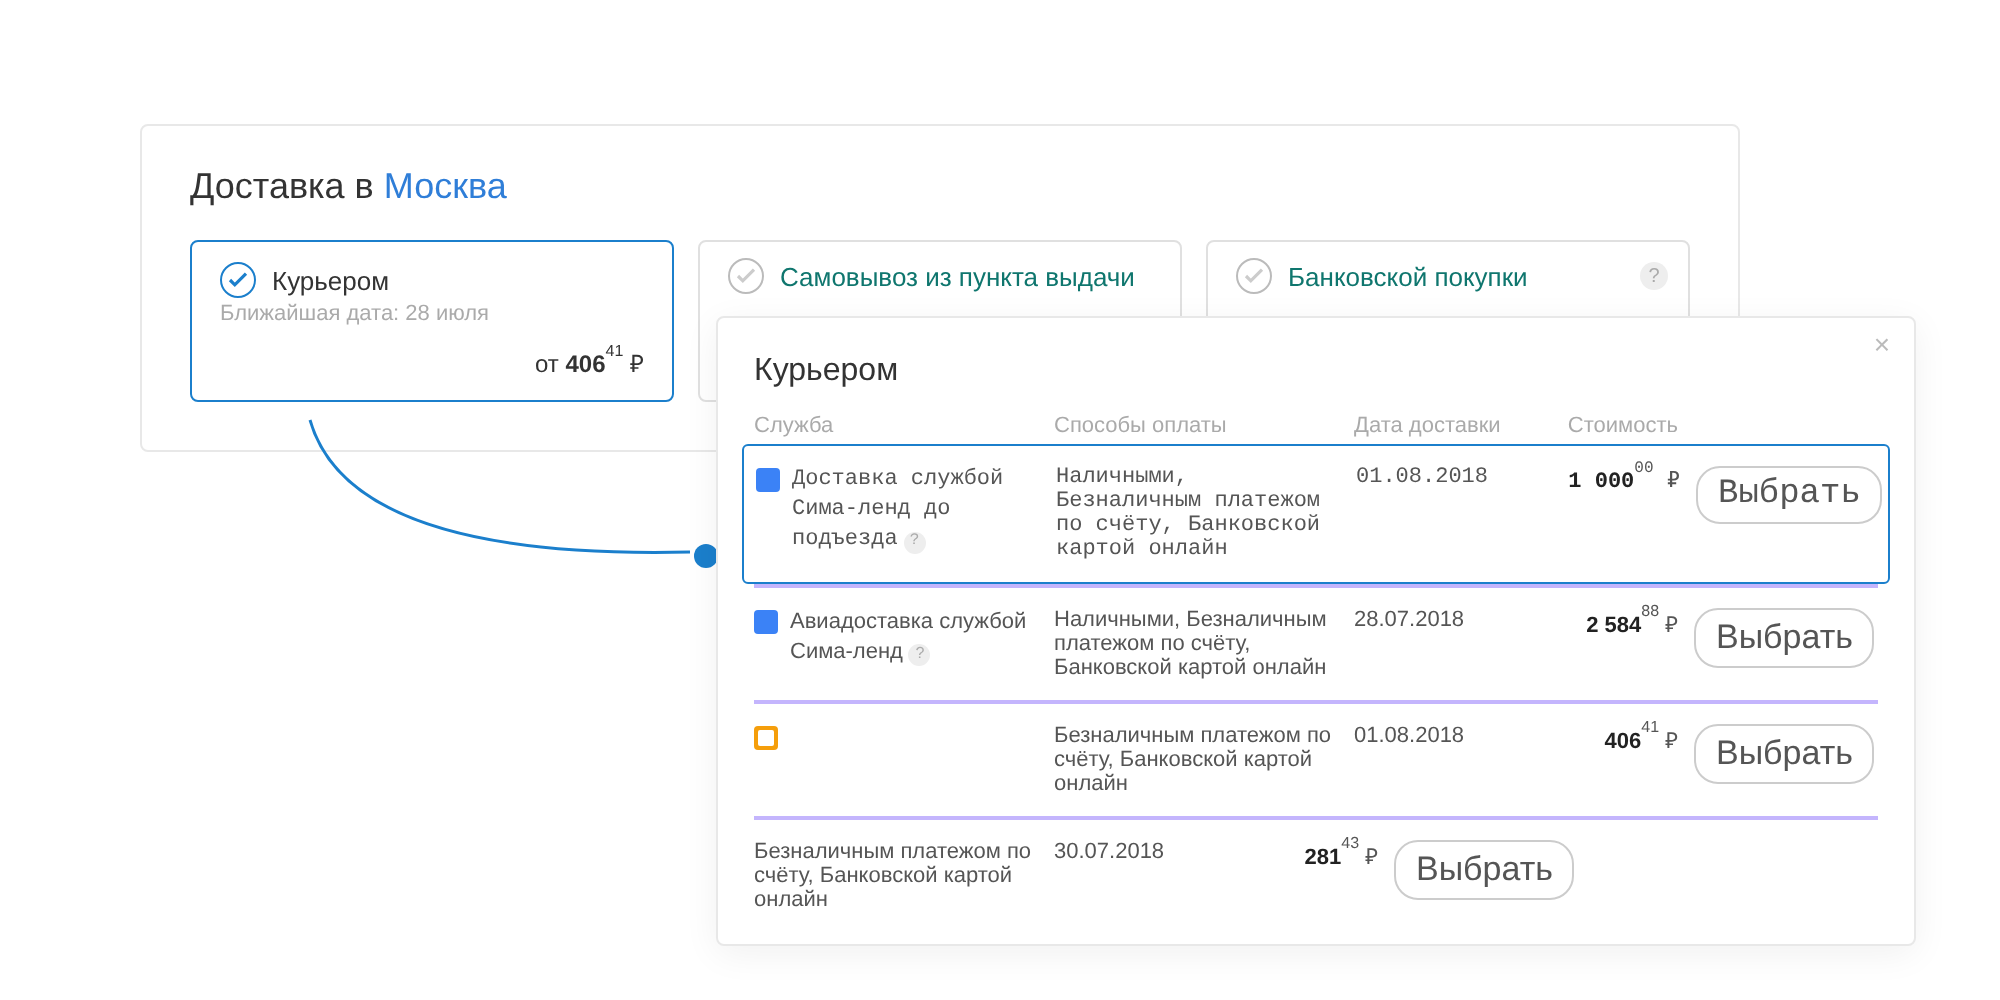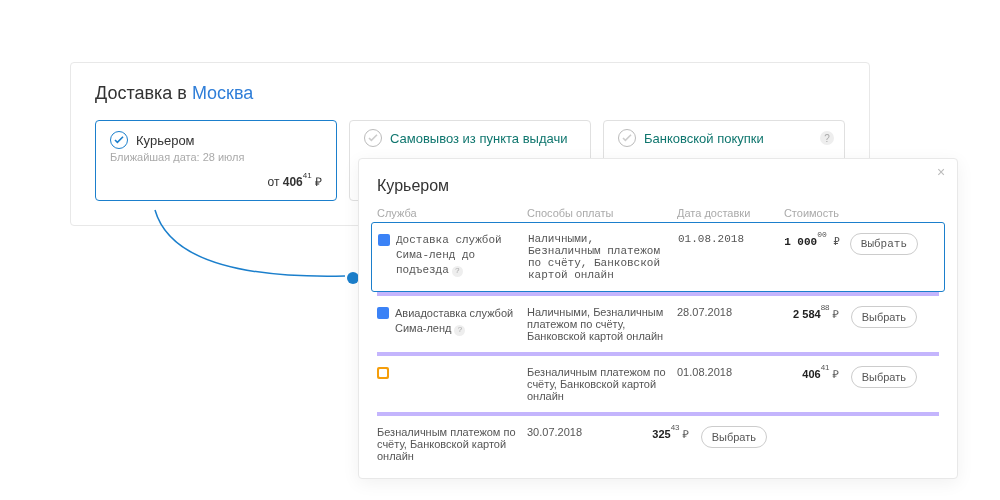--- a/index.html
+++ b/index.html
@@ -82,21 +82,21 @@
   .tbl { width: 100%; font-size: 11px; }
   .tbl-head, .tbl-row { display: flex; align-items: flex-start; }
   .tbl-head { color: #aaa; padding-bottom: 4px; }
   .col-service { flex: 0 0 150px; padding-right: 8px; }
   .col-pay     { flex: 0 0 150px; padding-right: 8px; }
   .col-date    { flex: 0 0 90px;  padding-right: 8px; }
   .col-cost    { flex: 0 0 80px;  text-align: right; padding-right: 8px; }
   .col-act     { flex: 0 0 70px;  text-align: right; }
 
   .tbl-row {
-    border-top: 4px solid #c4b5fd;
+    border-top: 2px solid #c4b5fd;
     padding: 10px 0;
     font-size: 11px;
     color: #555;
   }
   .tbl-row.selected {
     border: 1.5px solid #1b7fcc;
     border-radius: 3px;
     margin: -1px -6px 0;
     padding: 10px 6px;
     font-family: Liberation Mono, monospace;
@@ -116,21 +116,21 @@
     display: inline-flex; width: 11px; height: 11px;
     border-radius: 50%; background: #eee; color:#aaa;
     font-size: 8px; align-items: center; justify-content: center;
     margin-left: 3px;
   }
   .cost b { font-weight: 700; color:#222; }
   .cost sup { font-size: 8px; position: relative; top: -0.4em; }
   .btn-select {
     display: inline-block; padding: 4px 10px;
     border: 1px solid #ccc; border-radius: 12px;
-    font-size: 11px; color: #555; background: #fff;
+    font-size: 17px; color: #555; background: #fff;
     cursor: pointer;
   }
 
   
   .arrow {
     position: absolute;
     left: 145px; top: 210px;
     width: 210px; height: 80px;
   }
   .arrow svg { overflow: visible; }
@@ -243,18 +243,18 @@
             </div>
           </div>
           <div class="col-pay">Безналичным платежом по счёту, Банковской картой онлайн</div>
           <div class="col-date">01.08.2018</div>
           <div class="col-cost cost"><b>406</b><sup>41</sup> ₽</div>
           <div class="col-act"><span class="btn-select">Выбрать</span></div>
         </div>
         <div class="tbl-row">
           <div class="col-pay">Безналичным платежом по счёту, Банковской картой онлайн</div>
           <div class="col-date">30.07.2018</div>
-          <div class="col-cost cost"><b>325</b><sup>43</sup> ₽</div>
+          <div class="col-cost cost"><b>281</b><sup>43</sup> ₽</div>
           <div class="col-act"><span class="btn-select">Выбрать</span></div>
         </div>
       </div>
   </div>
 </div>
 
 </body></html>

